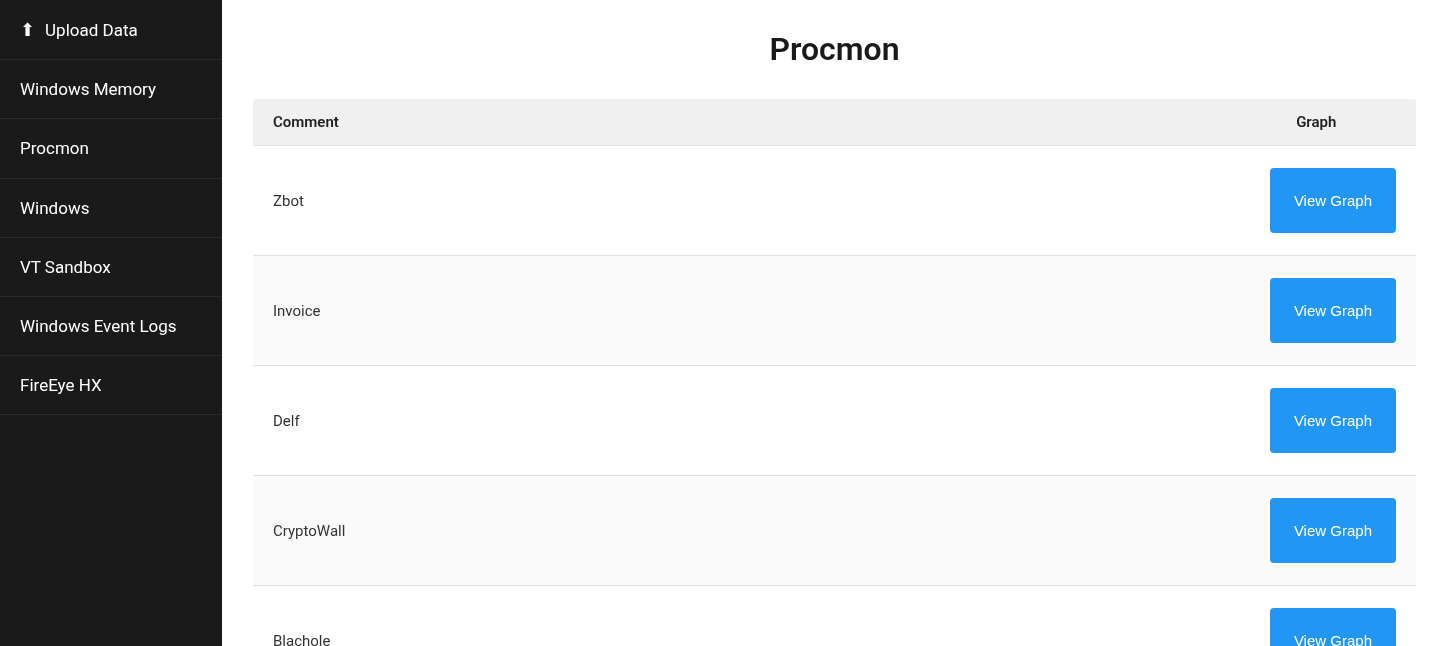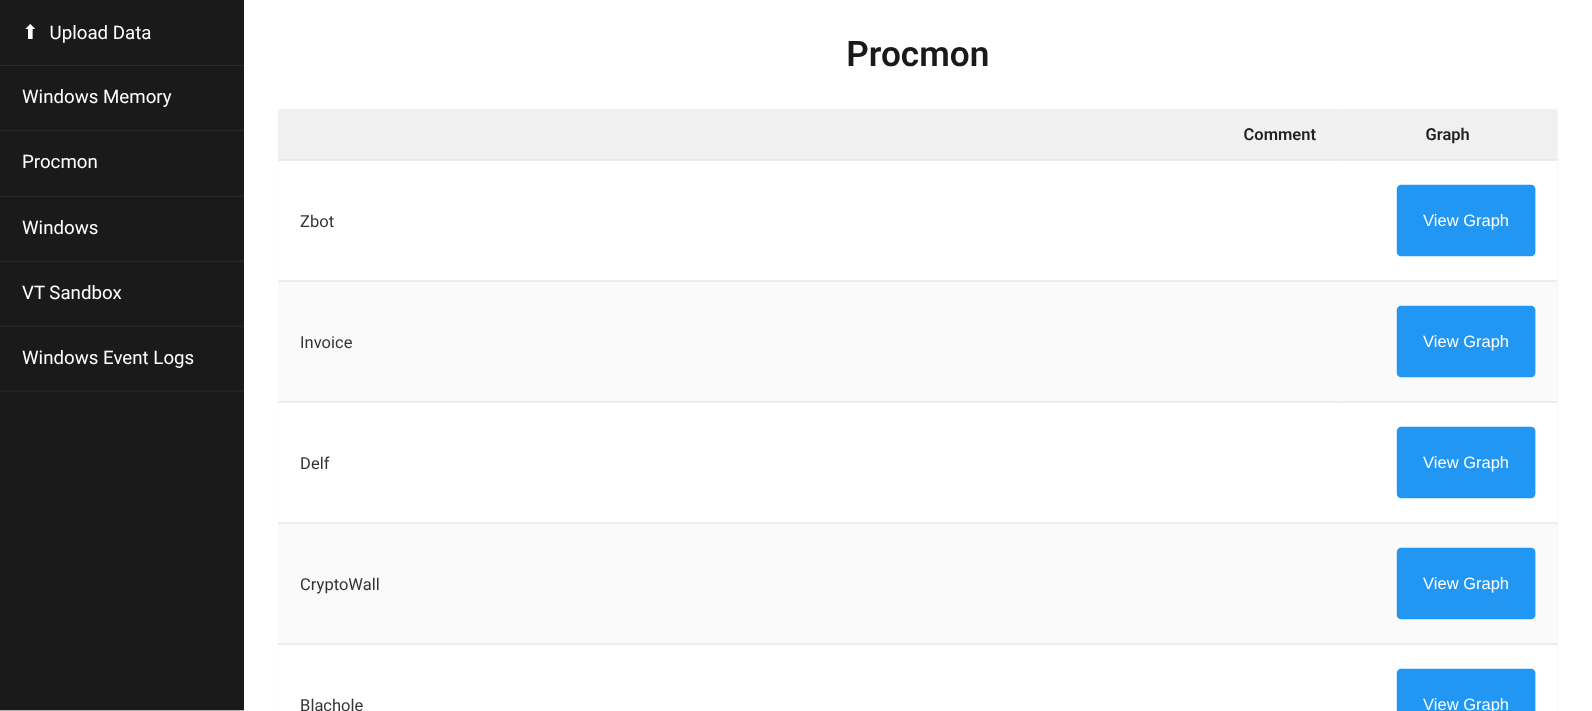--- a/index.html
+++ b/index.html
@@ -66,21 +66,21 @@
       border-radius: 4px;
       overflow: hidden;
     }
 
     .data-table thead tr {
       background: #f0f0f0;
     }
 
     .data-table thead th {
       padding: 14px 20px;
-      text-align: right;
+      text-align: left;
       font-weight: 600;
       font-size: 15px;
       color: #222;
     }
 
     .data-table thead th.col-graph {
       text-align: center;
       width: 200px;
     }
 
@@ -138,20 +138,23 @@
     </div>
     <div class="sidebar-item">
       <span>Windows</span>
     </div>
     <div class="sidebar-item">
       <span>VT Sandbox</span>
     </div>
     <div class="sidebar-item">
       <span>Windows Event Logs</span>
     </div>
+    <div class="sidebar-item">
+      <span>FireEye HX</span>
+    </div>
   </nav>
 
 <main class="main">
   <h1 class="page-title">Procmon</h1>
 
   <table class="data-table">
     <thead>
       <tr>
         <th class="col-comment">Comment</th>
         <th class="col-graph">Graph</th>

